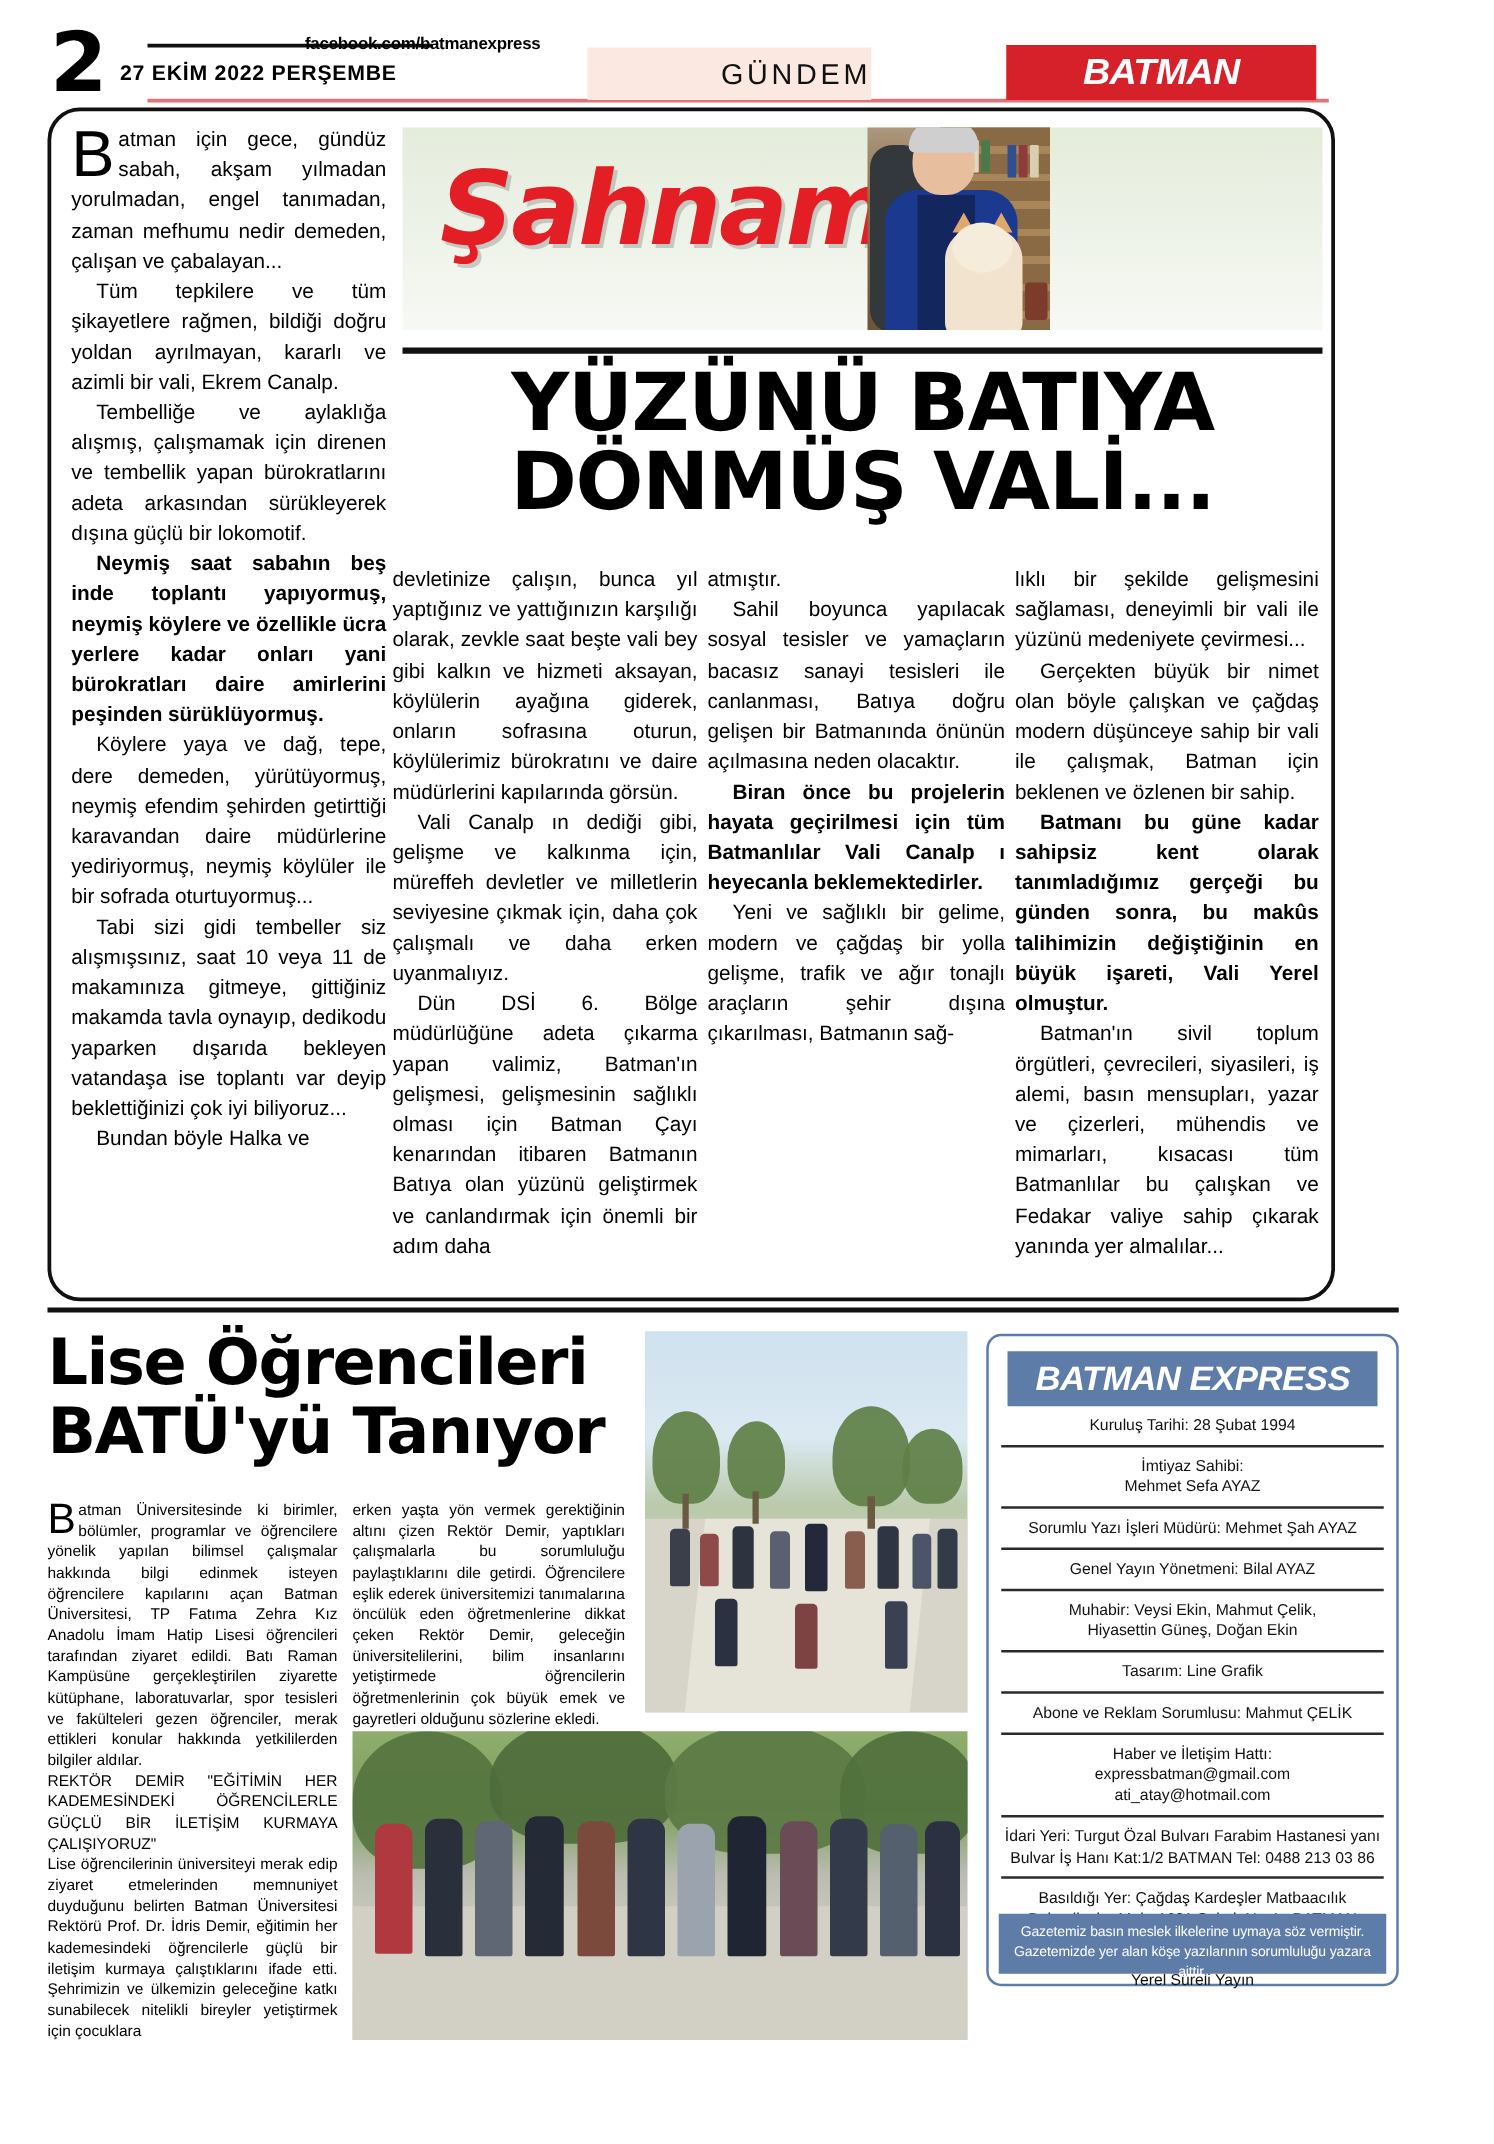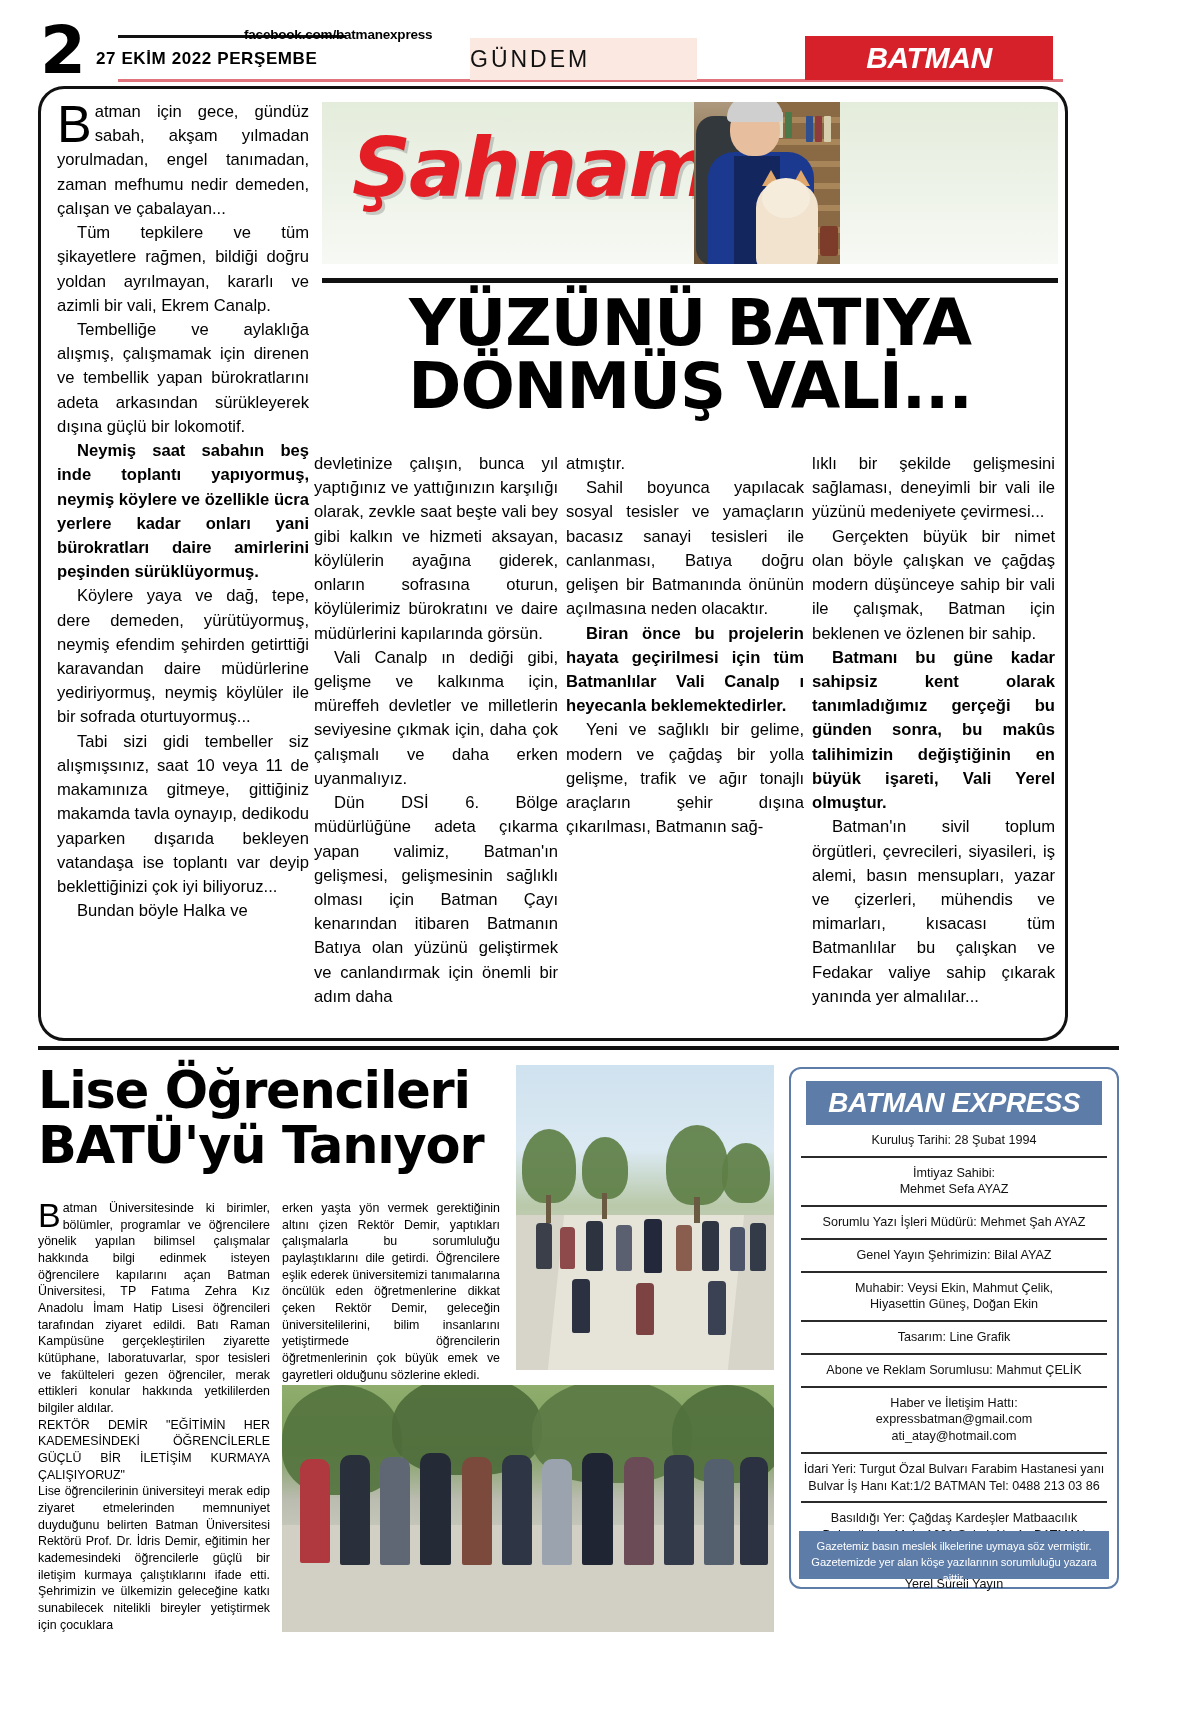--- a/index.html
+++ b/index.html
@@ -33,21 +33,21 @@
   }
   .rule-red {
     position: absolute; left: 118px; top: 79px; width: 945px; height: 3px;
     background: #e0737c;
   }
   .section-tab {
     position: absolute; left: 470px; top: 38px; width: 227px; height: 42px;
     background: #fbe8e0;
   }
   .section-tab span {
-    display: block; text-align: left; line-height: 42px;
+    display: block; text-align: right; line-height: 42px;
     font-size: 23px; letter-spacing: 3px; font-weight: 500; color: #111;
   }
   .brand-box {
     position: absolute; left: 805px; top: 36px; width: 248px; height: 44px;
     background: #d6202a; overflow: hidden;
   }
   .brand-box span {
     display: block; color: #fff; font-weight: 800; font-style: italic;
     font-size: 29px; line-height: 44px; text-align: center;
     letter-spacing: -0.5px; font-family: "Liberation Sans", sans-serif;
@@ -332,21 +332,21 @@
   </div>
 
   <div class="info-box">
     <div class="info-logo">
       <span>BATMAN EXPRESS</span>
     </div>
     <div id="info-rows">
         <div class="info-row">Kuruluş Tarihi: 28 Şubat 1994</div>
         <div class="info-row">İmtiyaz Sahibi:<br>Mehmet Sefa AYAZ</div>
         <div class="info-row">Sorumlu Yazı İşleri Müdürü: Mehmet Şah AYAZ</div>
-        <div class="info-row">Genel Yayın Şehrimizin: Bilal AYAZ</div>
+        <div class="info-row">Genel Yayın Yönetmeni: Bilal AYAZ</div>
         <div class="info-row">Muhabir: Veysi Ekin, Mahmut Çelik,<br>Hiyasettin Güneş, Doğan Ekin</div>
         <div class="info-row">Tasarım: Line Grafik</div>
         <div class="info-row">Abone ve Reklam Sorumlusu: Mahmut ÇELİK</div>
         <div class="info-row">Haber ve İletişim Hattı:<br>expressbatman@gmail.com<br>ati_atay@hotmail.com</div>
         <div class="info-row">İdari Yeri: Turgut Özal Bulvarı Farabim Hastanesi yanı<br>Bulvar İş Hanı Kat:1/2 BATMAN Tel: 0488 213 03 86</div>
         <div class="info-row">Basıldığı Yer: Çağdaş Kardeşler Matbaacılık<br>Bahçelievler Mah. 1601 Sokak No:4  -  BATMAN<br>TLF: 0488 212 28 33</div>
         <div class="info-row">Yerel Süreli Yayın</div>
       </div>
     <div class="info-foot">Gazetemiz basın meslek ilkelerine uymaya söz vermiştir.<br>Gazetemizde yer alan köşe yazılarının sorumluluğu yazara aittir.</div>
   </div>

